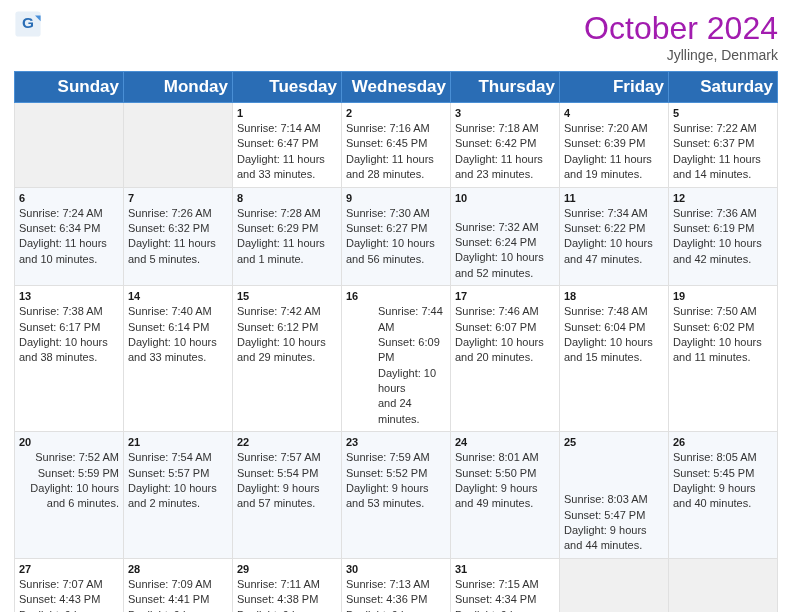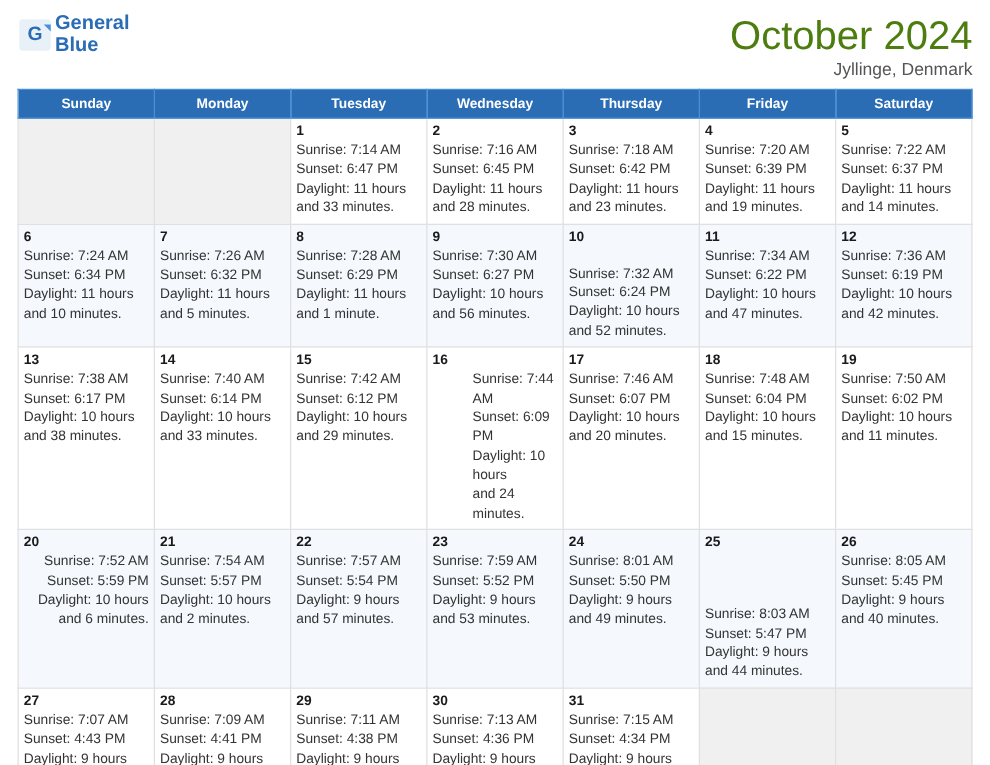--- a/index.html
+++ b/index.html
@@ -28,40 +28,40 @@
       width: 28px;
       height: 28px;
       margin-right: 2px;
     }
     .title-block {
       text-align: right;
     }
     .month-title {
       font-size: 32px;
       font-weight: 300;
-      color: #4d7c0f;
+      color: #a21caf;
     }
     .location {
       font-size: 14px;
       color: #555;
     }
     table {
       width: 100%;
       border-collapse: collapse;
       table-layout: fixed;
     }
     thead tr {
       background-color: #2a6db5;
     }
     thead th {
       color: #fff;
-      font-size: 11px;
+      font-size: 17px;
       font-weight: bold;
       padding: 5px 4px;
-      text-align: center;
+      text-align: right;
       border: 1px solid #4a8fd5;
     }
     tbody tr {
       border-bottom: 1px solid #ddd;
     }
     tbody td {
       vertical-align: top;
       padding: 4px 4px;
       font-size: 9px;
       color: #222;
@@ -96,26 +96,20 @@
 <body>
 
 <div class="container">
   <div class="header">
     <div class="logo">
       <svg class="logo-icon" viewBox="0 0 40 40">
         <rect x="2" y="2" width="36" height="36" rx="4" fill="#e8f0f8"></rect>
         <text x="20" y="26" text-anchor="middle" font-size="22" font-weight="bold" fill="#2a6db5">G</text>
         <polygon points="30,8 38,8 38,16" fill="#4a90d9"></polygon>
       </svg>
-      <div>
-        <div style="font-size:16px;font-weight:bold;color:#1a1a1a;line-height:1.1;">
-          <span style="color:#2a6db5;">General</span>
-        </div>
-        <div style="font-size:16px;font-weight:bold;color:#2a6db5;line-height:1.1;">Blue</div>
-      </div>
     </div>
     <div class="title-block">
       <div class="month-title">October 2024</div>
       <div class="location">Jyllinge, Denmark</div>
     </div>
   </div>
 
   <table>
     <thead>
       <tr>

